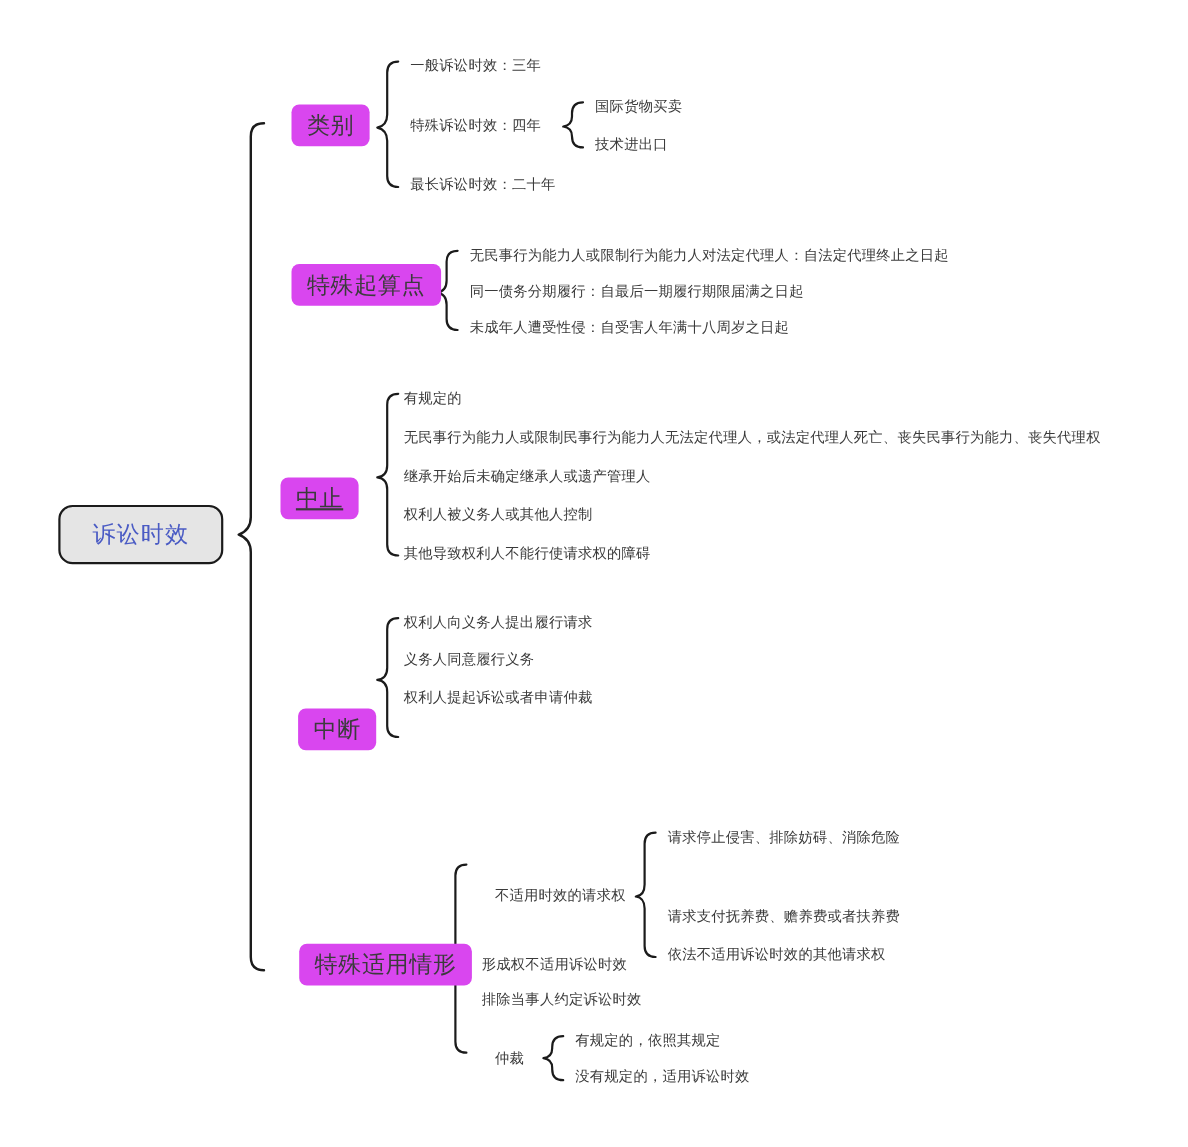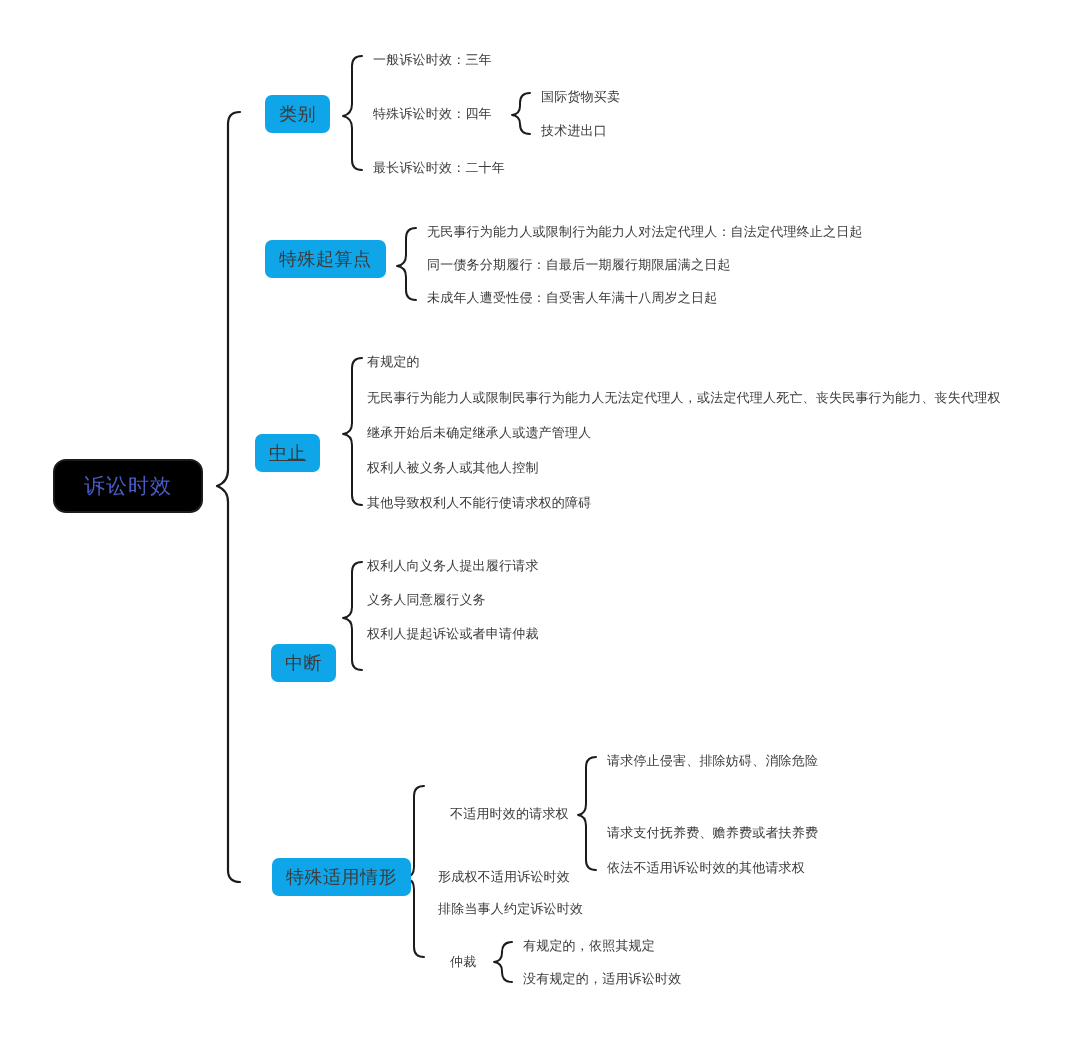--- a/index.html
+++ b/index.html
@@ -9,28 +9,28 @@
     -webkit-font-smoothing:antialiased;
   }
   #canvas{position:absolute;inset:0;}
   svg.braces{position:absolute;left:0;top:0;width:1080px;height:1043px;pointer-events:none;}
   .node{position:absolute;white-space:nowrap;}
 
   
   .root{
     left:53px;top:459px;width:150px;height:54px;
     box-sizing:border-box;
-    border:2.5px solid #1b1b1b;border-radius:13px;background:#000000;
+    border:2.5px solid #1b1b1b;border-radius:13px;background:#e5e5e5;
     display:flex;align-items:center;justify-content:center;
     color:#4a5bc4;font-size:21px;letter-spacing:1px;
   }
   
   .l1{
-    background:#0ea5e9;border-radius:7px;
-    color:#3b3b3b;font-size:18px;letter-spacing:.5px;
+    background:#d946ef;border-radius:7px;
+    color:#3b3b3b;font-size:21px;letter-spacing:.5px;
     display:flex;align-items:center;justify-content:center;
     height:38px;padding:0 14px;box-sizing:border-box;
   }
   
   .leaf{
     color:#3a3a3a;font-size:13px;letter-spacing:.2px;
     line-height:16px;
   }
 </style>
 </head>

